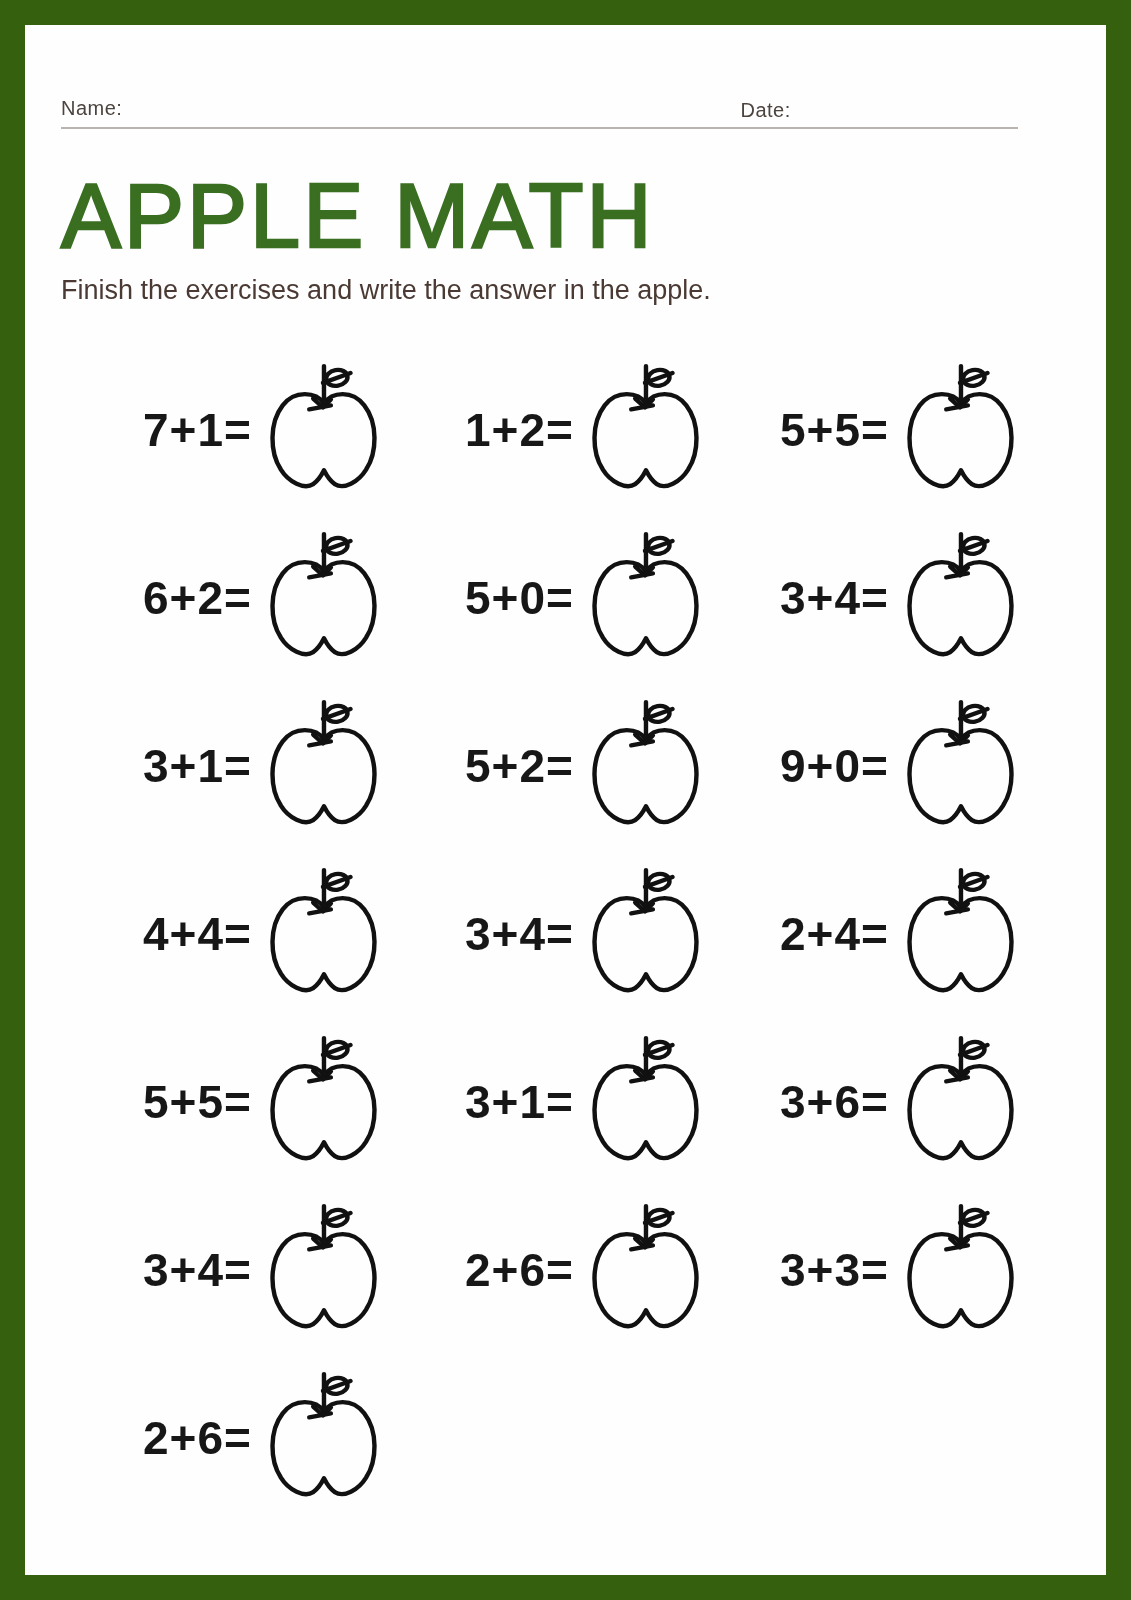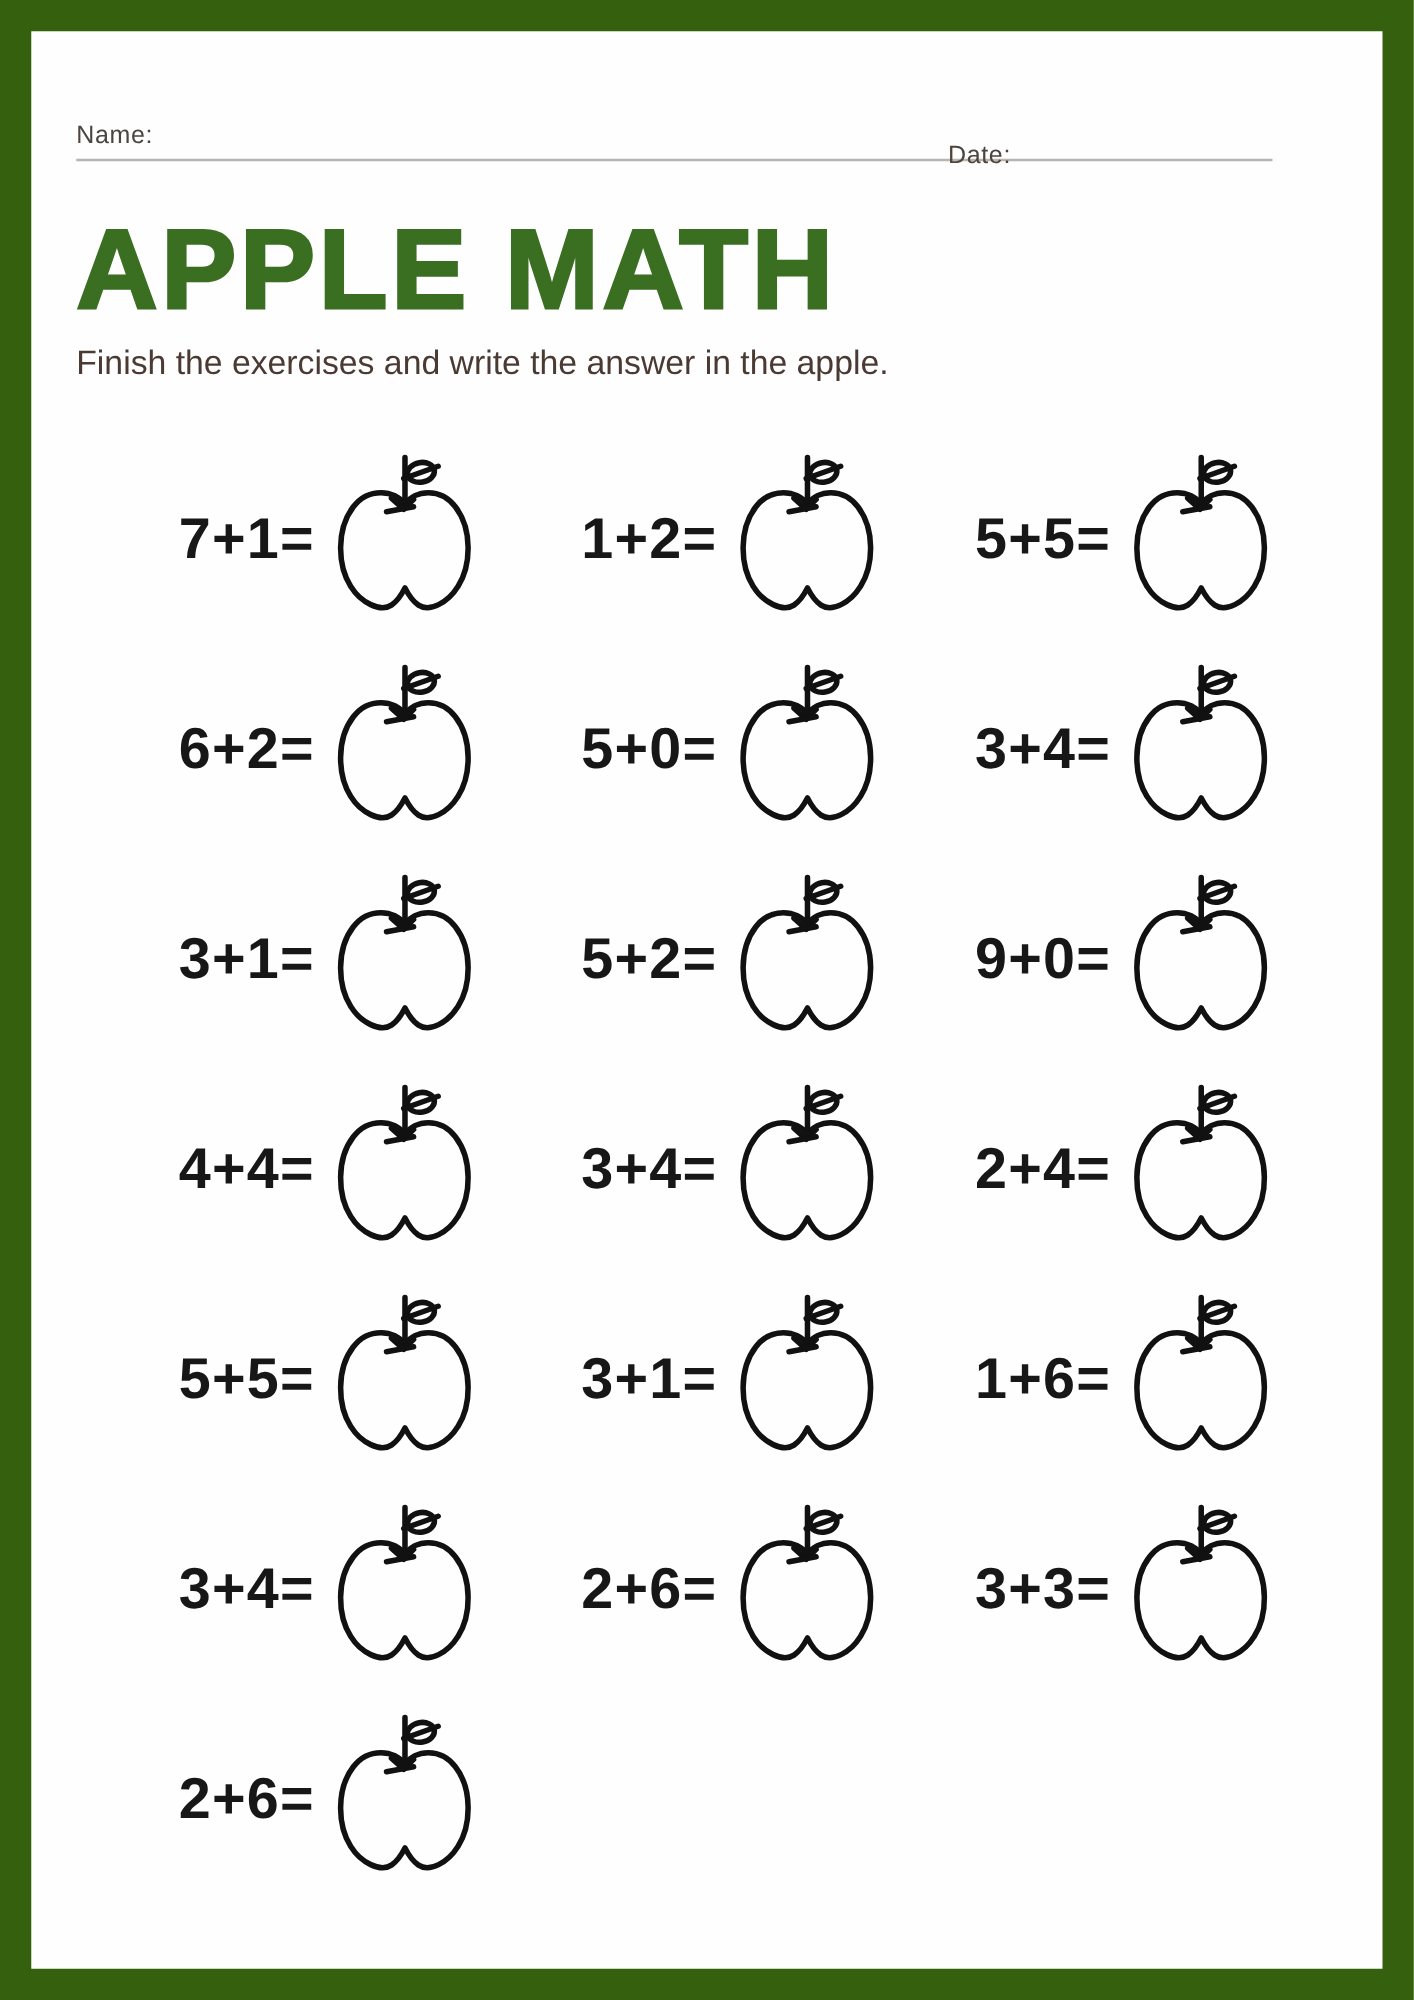--- a/index.html
+++ b/index.html
@@ -23,33 +23,32 @@
     height: 24px;
   }
   .label {
     font-size: 20px;
     color: var(--label-brown, #4c443f);
     letter-spacing: 0.5px;
   }
   .label.date {
     position: absolute;
     left: 71%;
-    top: 16px;
-    margin-left: 18px;
+    top: 2px;
   }
   .hrule {
     border: none;
     border-top: 2px solid var(--rule-gray, #b9b4b0);
     margin: 6px 0 0 0;
   }
   h1.title {
     margin: 42px 0 0 0;
     font-size: 90px;
     line-height: 1.0;
-    font-weight: 700;
+    font-weight: 400;
     letter-spacing: 3px;
     color: var(--title-green, #3a6e21);
     -webkit-text-stroke: 2.5px var(--title-green, #3a6e21);
   }
   p.subtitle {
     margin: 14px 0 0 0;
     font-size: 27px;
     color: var(--subtitle-brown, #4a3a33);
   }
   .grid {
@@ -191,21 +190,21 @@
         </svg>
     </div>
 
     <div class="cell">
       <span class="expr">3+1=</span>
       <svg class="apple" viewBox="0 0 118 142">
           <use href="#apple-shape"></use>
         </svg>
     </div>
     <div class="cell">
-      <span class="expr">1+6=</span>
+      <span class="expr">3+6=</span>
       <svg class="apple" viewBox="0 0 118 142">
           <use href="#apple-shape"></use>
         </svg>
     </div>
     <div class="cell">
       <span class="expr">3+4=</span>
       <svg class="apple" viewBox="0 0 118 142">
           <use href="#apple-shape"></use>
         </svg>
     </div>

